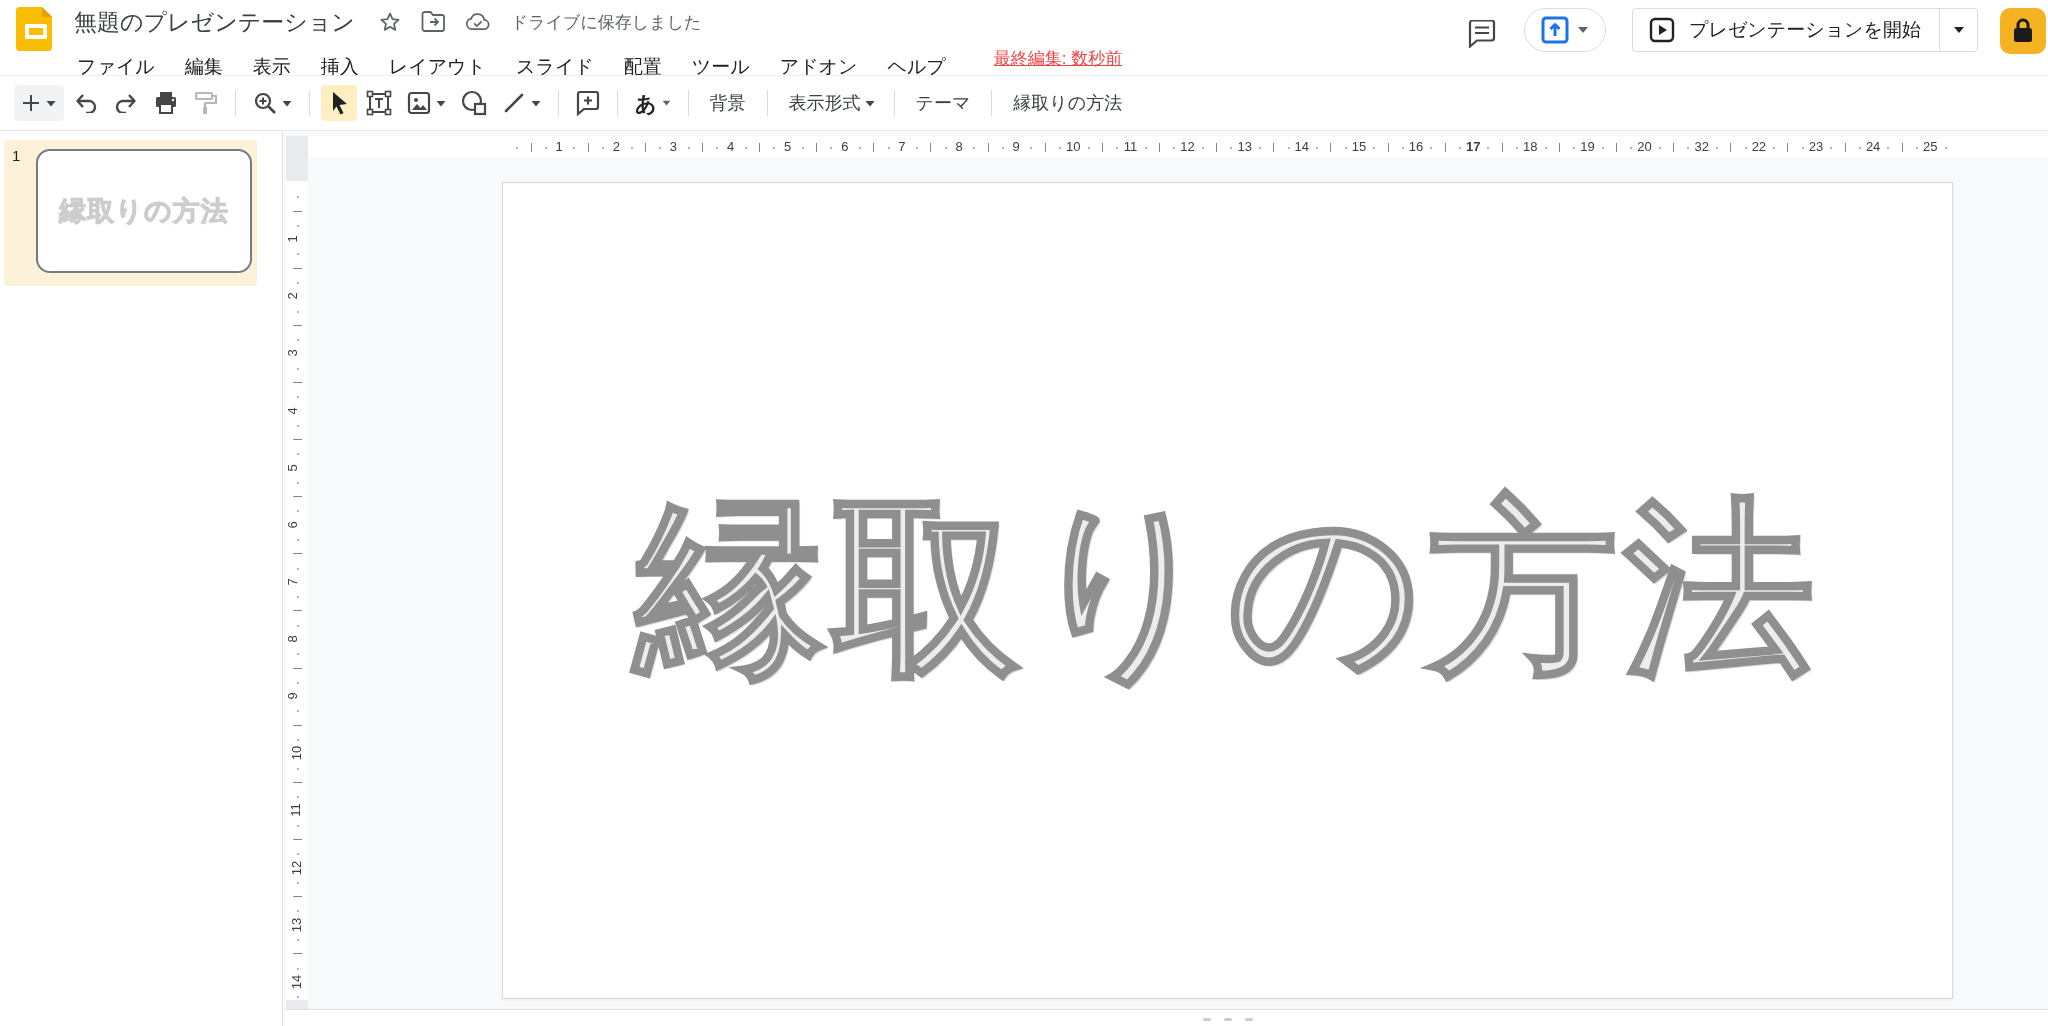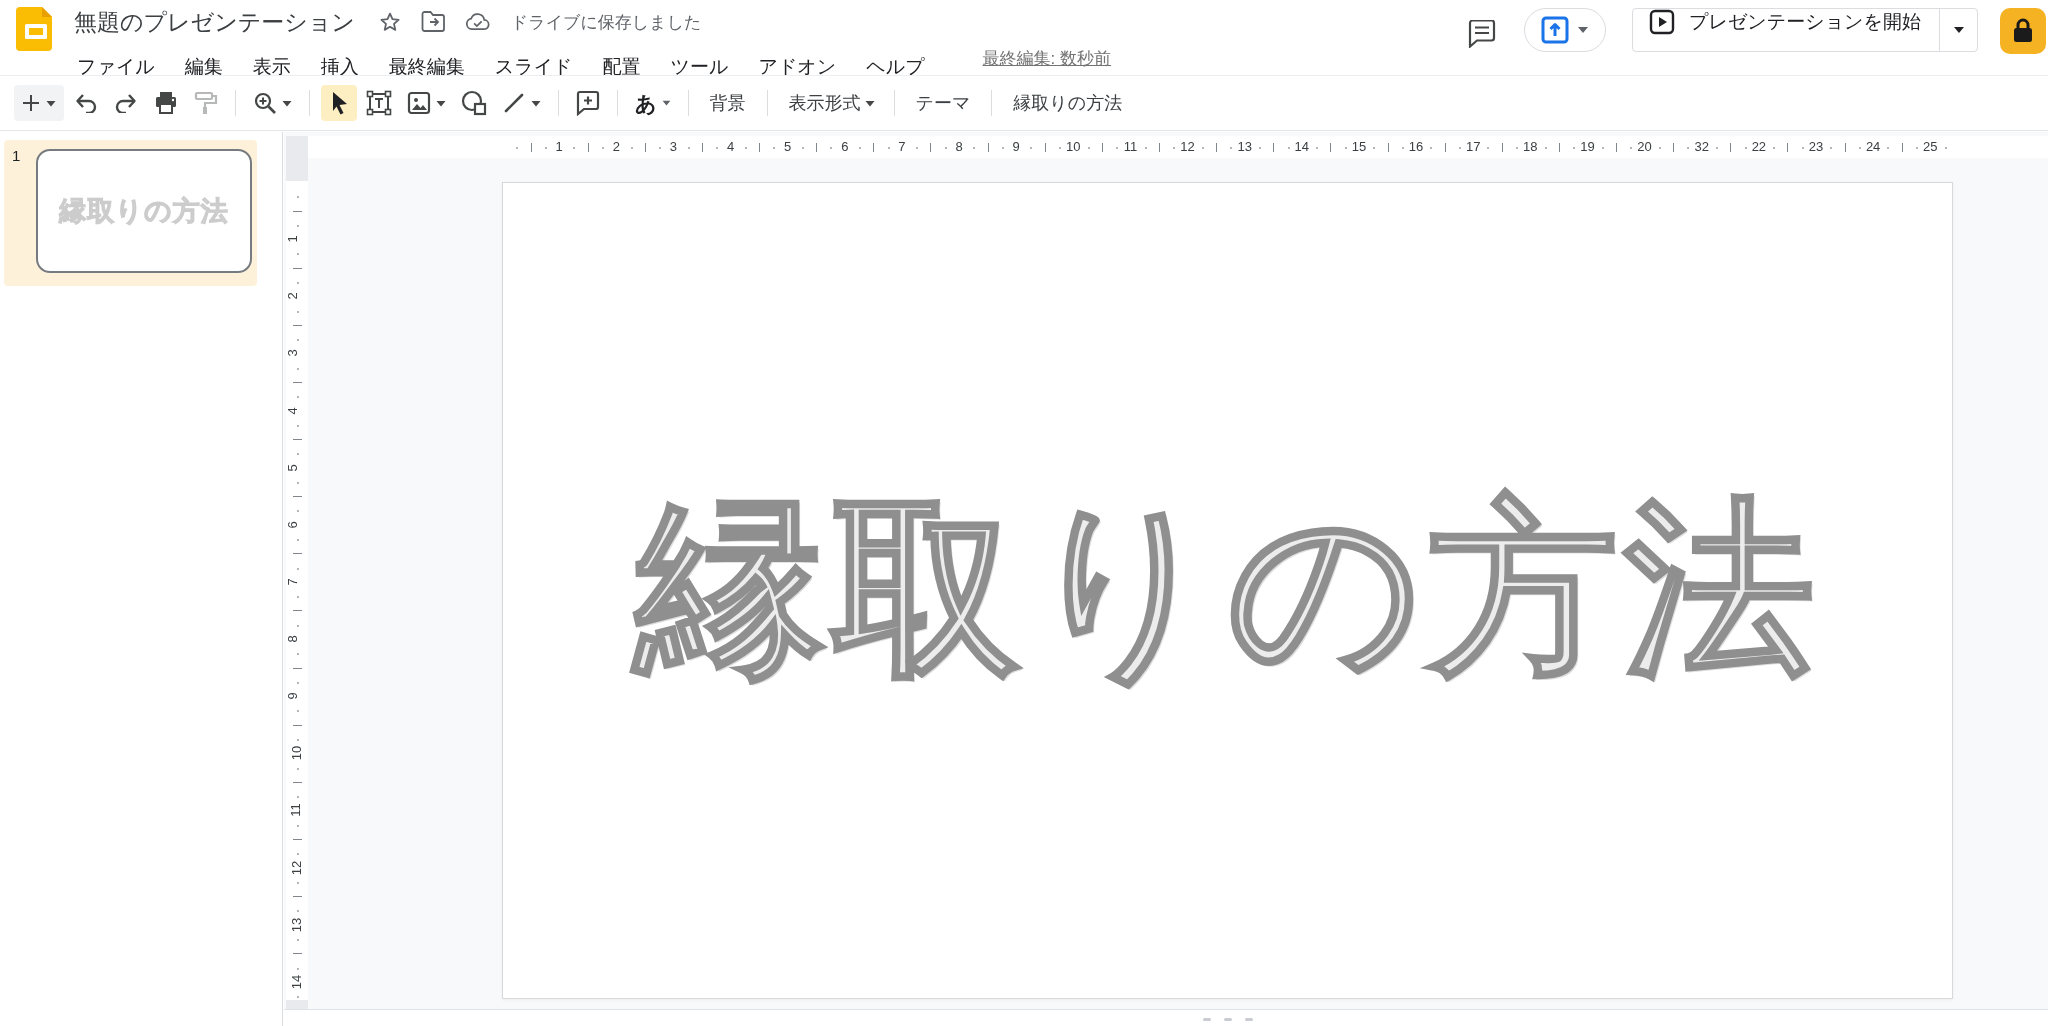--- a/index.html
+++ b/index.html
@@ -9,28 +9,28 @@
 
   
   .header { position:absolute; top:0; left:0; right:0; height:75px; background:#fff;text-decoration:underline; }
   .logo { position:absolute; left:16px; top:7px; width:40px; height:44px; }
   .title-row { position:absolute; left:74px; top:6px; height:32px; display:flex; align-items:center; }
   .doc-title { font-size:23px; color:#3c4043; margin-right:22px; white-space:nowrap; }
   .title-icon { width:26px; height:26px; display:flex; align-items:center; justify-content:center; margin-right:18px; cursor:pointer; }
   .saved-status { font-size:17px; color:#5f6368; margin-left:2px; white-space:nowrap; }
   .menu-row { position:absolute; left:75px; top:44px; height:28px; display:flex; align-items:center; }
   .menu-item { font-size:19px; color:#202124; margin-right:26px; padding:2px 2px; border-radius:4px; cursor:pointer; white-space:nowrap;margin-top:17px; }
-  .last-edit { font-size:17px; color:#737373; text-decoration:underline; margin-left:30px; white-space:nowrap; cursor:pointer; }
+  .last-edit { font-size:17px; color:#ef4444; text-decoration:underline; margin-left:20px; white-space:nowrap; cursor:pointer; }
   .header-right { position:absolute; right:0; top:0; height:75px; display:flex; align-items:flex-start; }
   .comment-btn { margin-top:14px; width:44px; height:40px; display:flex; align-items:center; justify-content:center; cursor:pointer; }
   .share-pill { margin:8px 0 0 20px; width:82px; height:44px; border:1px solid #dadce0; border-radius:22px;
     display:flex; align-items:center; justify-content:center; gap:7px; background:#fff; cursor:pointer; }
   .present-btn { margin:8px 0 0 26px; height:44px; border:1px solid #dadce0; border-radius:4px; background:#fff;
     display:flex; align-items:center; cursor:pointer; }
-  .present-main { display:flex; align-items:flex-start; gap:14px; padding:0 18px 0 16px; height:100%; }
+  .present-main { display:flex; align-items:center; gap:14px; padding:0 18px 0 16px; height:100%; }
   .present-label { font-size:19px; color:#202124; white-space:nowrap; }
   .present-caret { width:38px; height:100%; border-left:1px solid #dadce0; display:flex; align-items:center; justify-content:center; }
   .avatar { margin:8px 0 0 22px; width:46px; height:46px; border-radius:10px; background:var(--avatar-yellow,#f5b222);
     display:flex; align-items:center; justify-content:center; margin-right:2px; cursor:pointer; }
 
   
   .toolbar { position:absolute; top:75px; left:0; right:0; height:56px; background:#fff;
     border-top:1px solid #eceff1; border-bottom:1px solid #e3e6e8; display:flex; align-items:center; padding-left:12px; }
   .tb-btn { height:36px; min-width:36px; border-radius:4px; display:flex; align-items:center; justify-content:center;
     margin:0 2px; cursor:pointer; }
@@ -110,21 +110,21 @@
           </svg>
       </span>
       <span class="saved-status">ドライブに保存しました</span>
     </div>
 
     <div class="menu-row">
       <span class="menu-item">ファイル</span>
       <span class="menu-item">編集</span>
       <span class="menu-item">表示</span>
       <span class="menu-item">挿入</span>
-      <span class="menu-item">最終編集</span>
+      <span class="menu-item">レイアウト</span>
       <span class="menu-item">スライド</span>
       <span class="menu-item">配置</span>
       <span class="menu-item">ツール</span>
       <span class="menu-item">アドオン</span>
       <span class="menu-item">ヘルプ</span>
       <span class="last-edit">最終編集: 数秒前</span>
     </div>
 
     <div class="header-right">
       <div class="comment-btn">
@@ -359,21 +359,21 @@
         <div class="h-bar" style="left: 1022.38px;"></div>
         <div class="h-dot" style="left: 1036.67px;"></div>
         <div class="h-num" style="left: 1050.95px;">15</div>
         <div class="h-dot" style="left: 1065.23px;"></div>
         <div class="h-bar" style="left: 1079.51px;"></div>
         <div class="h-dot" style="left: 1093.8px;"></div>
         <div class="h-num" style="left: 1108.08px;">16</div>
         <div class="h-dot" style="left: 1122.36px;"></div>
         <div class="h-bar" style="left: 1136.64px;"></div>
         <div class="h-dot" style="left: 1150.93px;"></div>
-        <div class="h-num" style="left: 1165.21px;">17</div>
+        <div class="h-num" style="left: 1165.21px; font-weight: bold;">17</div>
         <div class="h-dot" style="left: 1179.49px;"></div>
         <div class="h-bar" style="left: 1193.78px;"></div>
         <div class="h-dot" style="left: 1208.06px;"></div>
         <div class="h-num" style="left: 1222.34px;">18</div>
         <div class="h-dot" style="left: 1236.62px;"></div>
         <div class="h-bar" style="left: 1250.9px;"></div>
         <div class="h-dot" style="left: 1265.19px;"></div>
         <div class="h-num" style="left: 1279.47px;">19</div>
         <div class="h-dot" style="left: 1293.75px;"></div>
         <div class="h-bar" style="left: 1308.04px;"></div>

